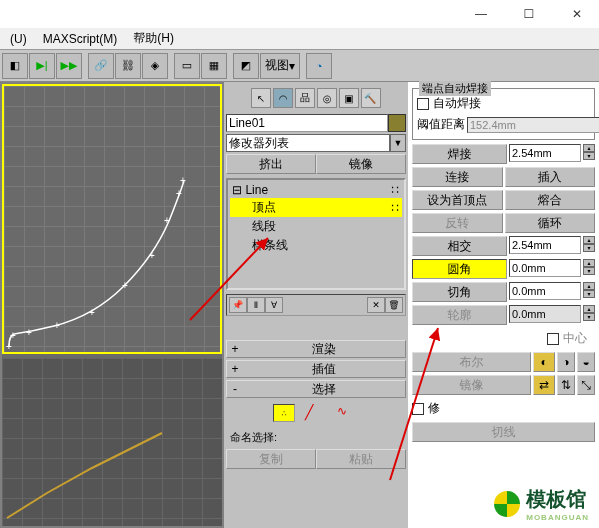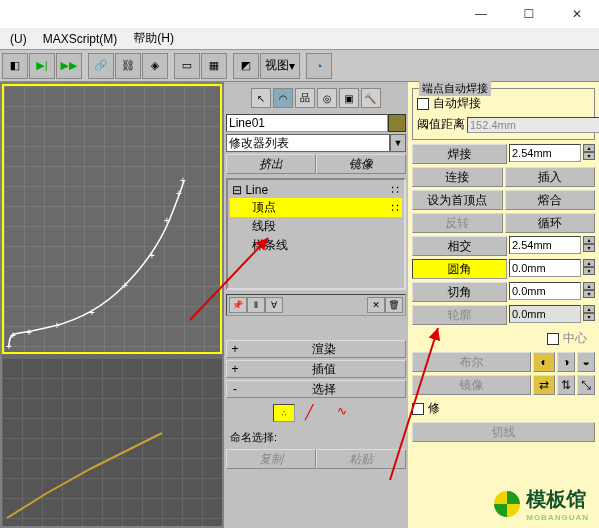--- a/index.html
+++ b/index.html
@@ -12,32 +12,32 @@
 .tool{width:26px;height:26px;border:1px solid #888;background:#c0c0c0;display:flex;align-items:center;justify-content:center;font-size:11px;}
 .tool.sep{width:4px;border:none;background:transparent;}
 .tool-long{height:26px;border:1px solid #888;background:#c0c0c0;display:flex;align-items:center;padding:0 4px;}
 .main{display:flex;height:446px;}
 .viewport{width:224px;background:#6a6a6a;position:relative;border:2px solid #808080;}
 .vp-top{position:absolute;top:0;left:0;right:0;height:270px;border:2px solid #ffff00;background:#6a6a6a;background-image:linear-gradient(#7a7a7a 1px,transparent 1px),linear-gradient(90deg,#7a7a7a 1px,transparent 1px);background-size:20px 20px;}
 .vp-bottom{position:absolute;top:274px;left:0;right:0;bottom:0;background:#555;background-image:linear-gradient(#666 1px,transparent 1px),linear-gradient(90deg,#666 1px,transparent 1px);background-size:20px 20px;}
 .spline{position:absolute;stroke:#fff;fill:none;stroke-width:1.5;}
 .cross{position:absolute;color:#fff;font-size:10px;line-height:1;}
 .panel-mid{width:184px;background:#c0c0c0;padding:2px;}
-.panel-right{width:191px;background:#fef9c3;padding:2px;}
+.panel-right{width:191px;background:#ffffff;padding:2px;}
 .icon-row{display:flex;gap:2px;padding:4px 2px;justify-content:center;}
 .icon-row .ic{width:20px;height:20px;border:1px solid #888;background:#d0d0d0;display:flex;align-items:center;justify-content:center;font-size:10px;}
 .field{display:flex;margin:2px 0;}
 .field input{flex:1;height:18px;border:1px inset #999;background:#fff;padding:0 2px;font-size:12px;}
 .color-sw{width:18px;height:18px;background:#888030;border:1px solid #333;}
 .dd{display:flex;margin:2px 0;border-radius:9px;}
 .dd select,.dd .sel{flex:1;height:18px;border:1px solid #666;background:#fff;padding:0 2px;}
 .dd .arrow{width:16px;height:18px;border:1px solid #666;background:#c0c0c0;display:flex;align-items:center;justify-content:center;font-size:9px;}
 .btn{height:20px;border:1px outset #ddd;background:#c0c0c0;display:flex;align-items:center;justify-content:center;cursor:pointer;}
 .btn.selected{background:#ffff00;border:1px inset #999;}
-.btn-row{display:flex;gap:0;margin:2px 0;font-style:italic;}
+.btn-row{display:flex;gap:0;margin:2px 0;}
 .btn-row .btn{flex:1;}
 .tree{border:2px inset #ddd;background:#c0c0c0;height:112px;margin:4px 0;padding:2px;position:relative;}
 .tree-line{padding:1px 2px;font-size:12px;display:flex;align-items:center;}
 .tree-top{display:flex;justify-content:space-between;}
 .tree-sel{background:#ffff00;}
 .dots{letter-spacing:1px;}
 .mini-icons{display:flex;gap:0;margin:2px 0;border:1px inset #999;padding:2px;}
 .mini-icons .mi{width:18px;height:16px;border:1px solid #888;background:#c8c8c8;font-size:9px;display:flex;align-items:center;justify-content:center;}
 .rollout-head{display:flex;align-items:center;background:#c0c0c0;border:1px outset #ddd;height:18px;margin-top:24px;}
 .rollout-head .pm{width:16px;text-align:center;}

